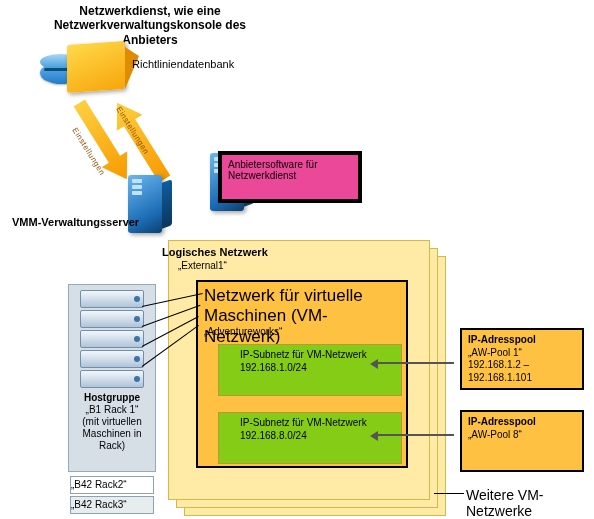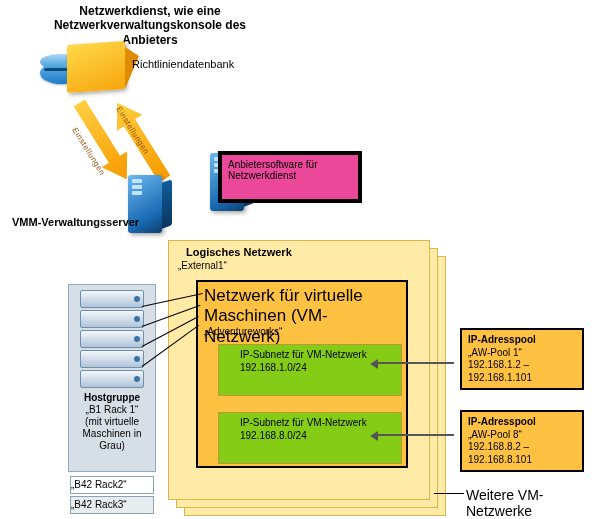--- a/index.html
+++ b/index.html
@@ -95,21 +95,21 @@
     border: 4px solid #000000; padding: 4px 6px; font-size: 10px; background:#ec4899;
   }
 
   
   .logic-box {
     left: 168px; top: 240px; width: 260px; height: 258px;
     background:#ffeaa6; border:1px solid #d9b74a;
   }
   .logic-shadow1{left:176px; top:248px; width:260px; height:258px; background:#ffeaa6; border:1px solid #d9b74a; z-index:-1;}
   .logic-shadow2{left:184px; top:256px; width:260px; height:258px; background:#ffeaa6; border:1px solid #d9b74a; z-index:-2;}
-  .logic-title { left:186px; top:246px; font-size:11px; font-weight:bold; }
+  .logic-title { left:162px; top:246px; font-size:11px; font-weight:bold; }
   .logic-sub   { left:178px; top:260px; font-size:10px; }
 
   
   .vm-box {
     left: 196px; top: 280px; width: 208px; height: 184px;
     background:#ffc142; border:2px solid #000;
   }
   .vm-shadow1{left:202px; top:286px; width:208px; height:184px; background:#ffc142; border:1px solid #000; z-index:-1;}
   .vm-shadow2{left:208px; top:292px; width:208px; height:184px; background:#ffc142; border:1px solid #000; z-index:-2;}
   .vm-title { left:204px; top:286px; width:190px; font-size:17px; font-weight:normal; line-height:1.2; }
@@ -224,38 +224,37 @@
 <div class="pool-shadow pool1s"></div>
 <div class="pool-box pool1">
   <span class="bold">IP-Adresspool</span><br>
   <span>„AW-Pool 1“</span><br>
   <span>192.168.1.2 – 192.168.1.101</span>
 </div>
 <div class="pool-shadow pool2s"></div>
 <div class="pool-box pool2">
   <span class="bold">IP-Adresspool</span><br>
   <span>„AW-Pool 8“</span><br>
-  <span>192.168.8.2 – 192.168.8.101</span>
 </div>
 
 <div class="harrow ha1"></div>
 <div class="harrow ha2"></div>
 
 <div class="abs host-bg"></div>
 <div class="abs host-rackimg">
   <div class="rack-unit ru1"></div>
   <div class="rack-unit ru2"></div>
   <div class="rack-unit ru3"></div>
   <div class="rack-unit ru4"></div>
   <div class="rack-unit ru5"></div>
 </div>
 <div class="abs host-label">
   <span class="bold">Hostgruppe</span><br>
   <span>„B1 Rack 1“</span><br>
-  <span>(mit virtuelle Maschinen in Grau)</span>
+  <span>(mit virtuellen Maschinen in Rack)</span>
 </div>
 <div class="rackbox rb1">„B42 Rack2“</div>
 <div class="rackbox rb2">„B42 Rack3“</div>
 
 <div class="conn c1"></div>
 <div class="conn c2"></div>
 <div class="conn c3"></div>
 <div class="conn c4"></div>
 
 <div class="abs morevm-line"></div>

